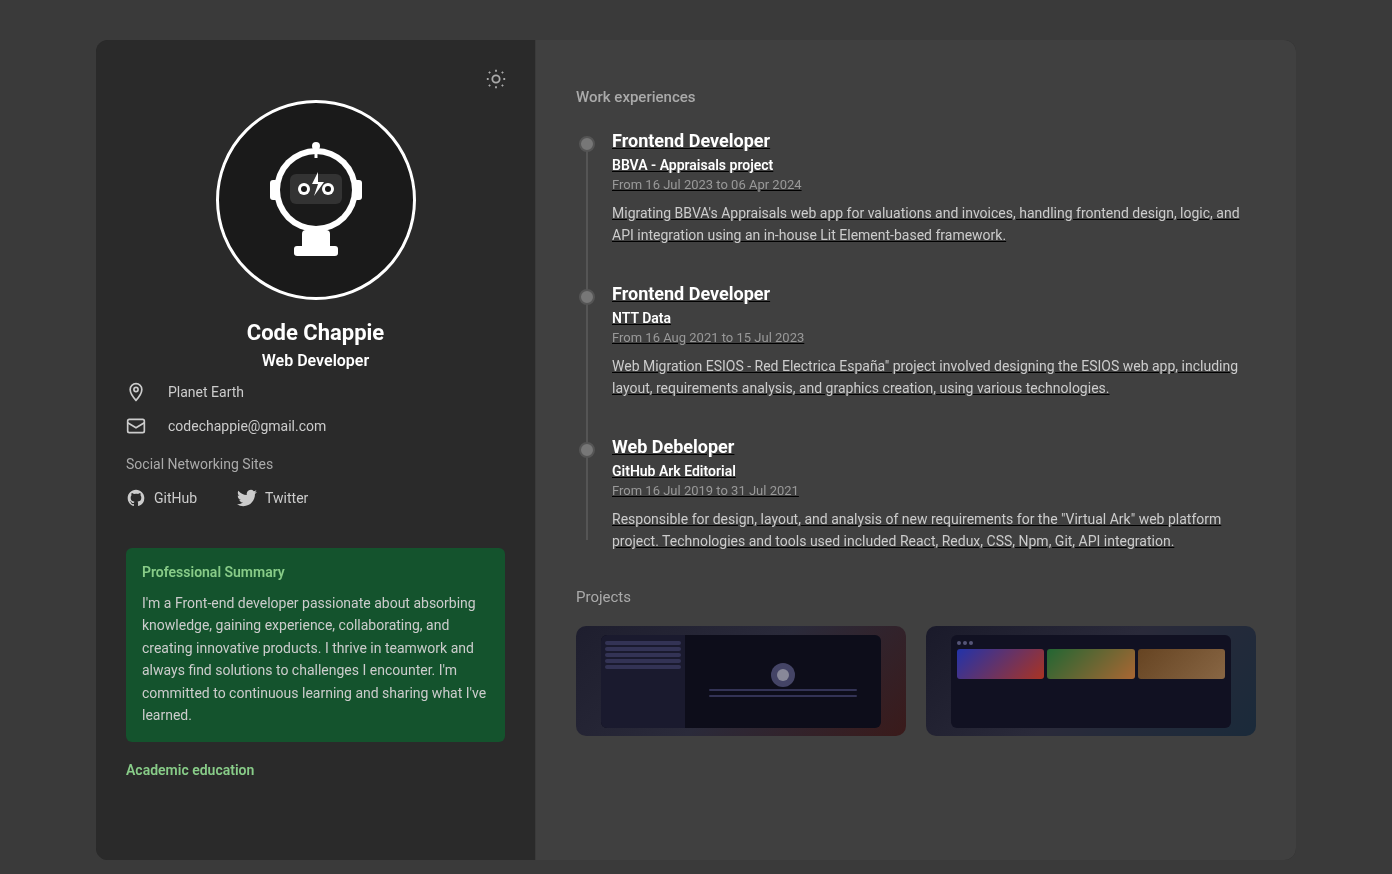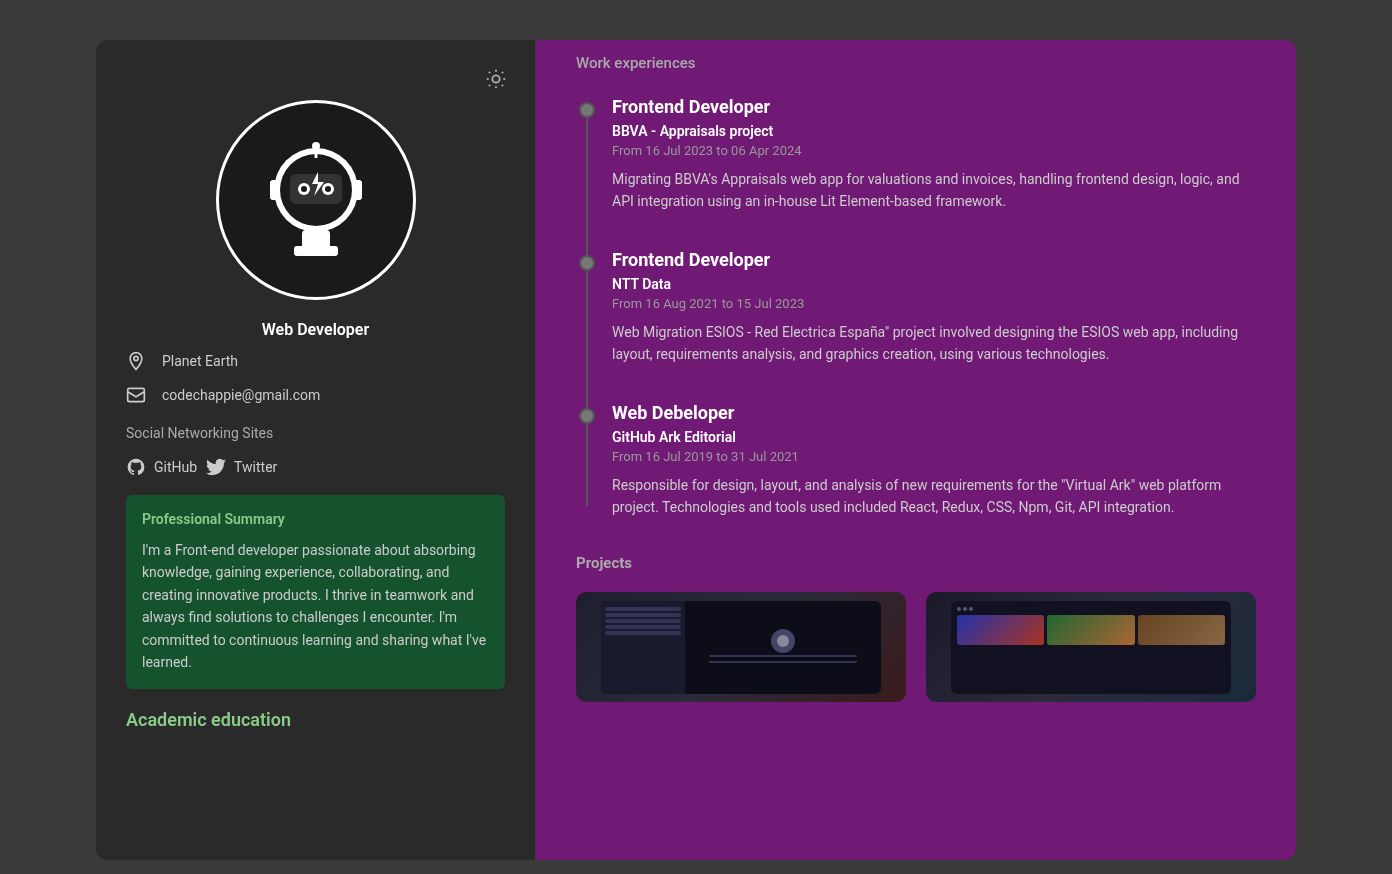--- a/index.html
+++ b/index.html
@@ -69,42 +69,42 @@
     .profile-title {
       text-align: center;
       color: #ffffff;
       font-size: 16px;
       font-weight: 600;
       margin-bottom: 12px;
     }
     .info-item {
       display: flex;
       align-items: center;
-      gap: 16px;
+      gap: 22px;
       color: #cccccc;
       font-size: 14px;
       margin-bottom: 14px;
     }
     .info-icon {
       width: 20px;
       height: 20px;
       flex-shrink: 0;
       color: #cccccc;
     }
     .section-label {
       color: #aaaaaa;
       font-size: 14px;
       font-weight: 400;
       margin-top: 20px;
       margin-bottom: 16px;
     }
     .social-links {
       display: flex;
-      gap: 9px;
-      margin-bottom: 18px;
+      gap: 40px;
+      margin-bottom: 40px;
     }
     .social-link {
       display: flex;
       align-items: center;
       gap: 8px;
       color: #cccccc;
       font-size: 14px;
       cursor: pointer;
       text-decoration: none;
     }
@@ -124,30 +124,30 @@
       font-weight: 600;
       margin-bottom: 12px;
     }
     .summary-text {
       color: #cccccc;
       font-size: 14px;
       line-height: 1.6;
     }
     .academic-label {
       color: #88cc88;
-      font-size: 18px;
+      font-size: 14px;
       font-weight: 600;
       margin-top: 10px;
     }
 
     
     .right-panel {
       flex: 1;
-      background: #701a75;
-      padding: 14px 40px;
+      background: #404040;
+      padding: 48px 40px;
       overflow-y: auto;
     }
     .section-title {
       color: #aaaaaa;
       font-size: 15px;
       font-weight: 500;
       margin-bottom: 24px;
     }
     .timeline {
       position: relative;
@@ -159,20 +159,21 @@
       left: 10px;
       top: 12px;
       bottom: 12px;
       width: 2px;
       background: #555555;
     }
     .timeline-item {
       position: relative;
       padding-left: 36px;
       margin-bottom: 36px;
+      text-decoration: underline;
     }
     .timeline-dot {
       position: absolute;
       left: 3px;
       top: 6px;
       width: 16px;
       height: 16px;
       border-radius: 50%;
       background: #777777;
       border: 2px solid #555555;
@@ -195,21 +196,21 @@
       margin-bottom: 10px;
     }
     .job-desc {
       color: #cccccc;
       font-size: 14px;
       line-height: 1.6;
     }
     .projects-title {
       color: #aaaaaa;
       font-size: 15px;
-      font-weight: 700;
+      font-weight: 400;
       margin-top: 4px;
       margin-bottom: 20px;
     }
     .projects-grid {
       display: grid;
       grid-template-columns: 1fr 1fr;
       gap: 20px;
     }
     .project-card {
       background: #1a1a1a;
@@ -361,20 +362,21 @@
 
           <line x1="70" y1="18" x2="70" y2="28" stroke="#ffffff" stroke-width="3"></line>
           <circle cx="70" cy="16" r="4" fill="#ffffff"></circle>
 
           <rect x="56" y="100" width="28" height="20" rx="4" fill="#ffffff"></rect>
           <rect x="48" y="116" width="44" height="10" rx="3" fill="#ffffff"></rect>
         </svg>
       </div>
     </div>
 
+    <div class="profile-name">Code Chappie</div>
     <div class="profile-title">Web Developer</div>
 
     <div class="info-item">
       <svg class="info-icon" viewBox="0 0 24 24" fill="none" stroke="currentColor" stroke-width="2">
         <path d="M12 2C8.13 2 5 5.13 5 9c0 5.25 7 13 7 13s7-7.75 7-13c0-3.87-3.13-7-7-7z"></path>
         <circle cx="12" cy="9" r="2.5"></circle>
       </svg>
       <span>Planet Earth</span>
     </div>
 

